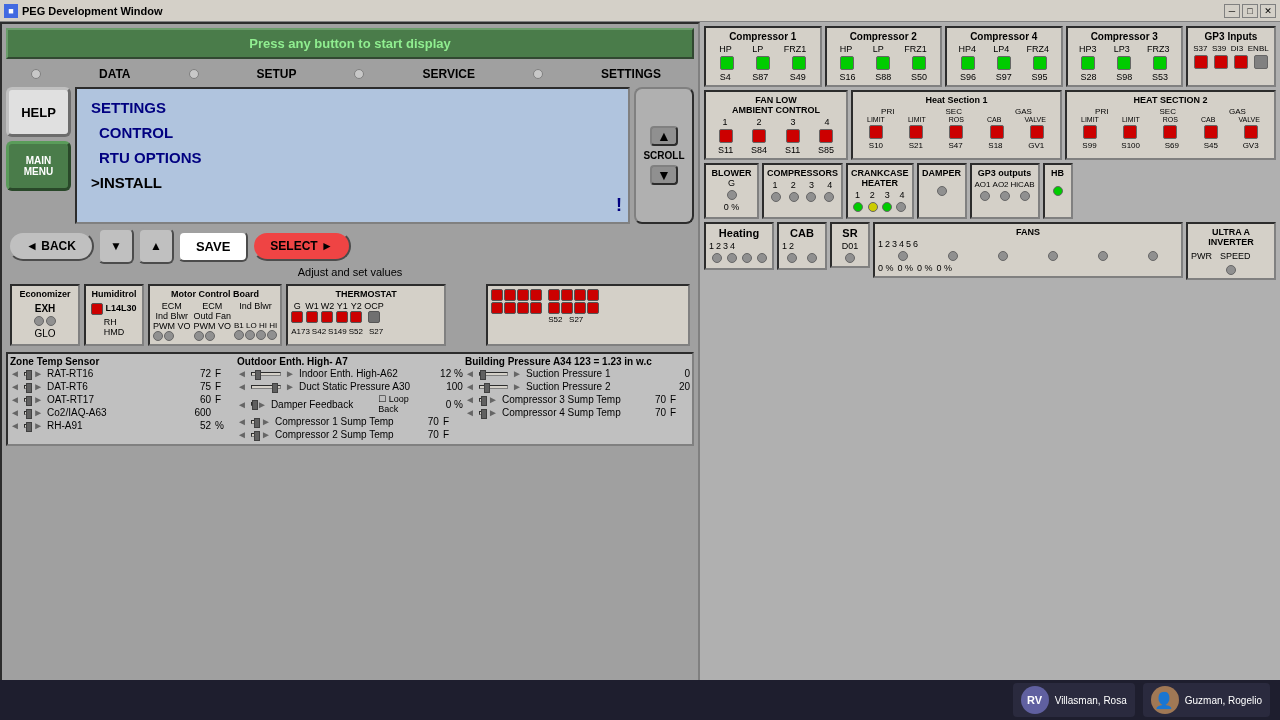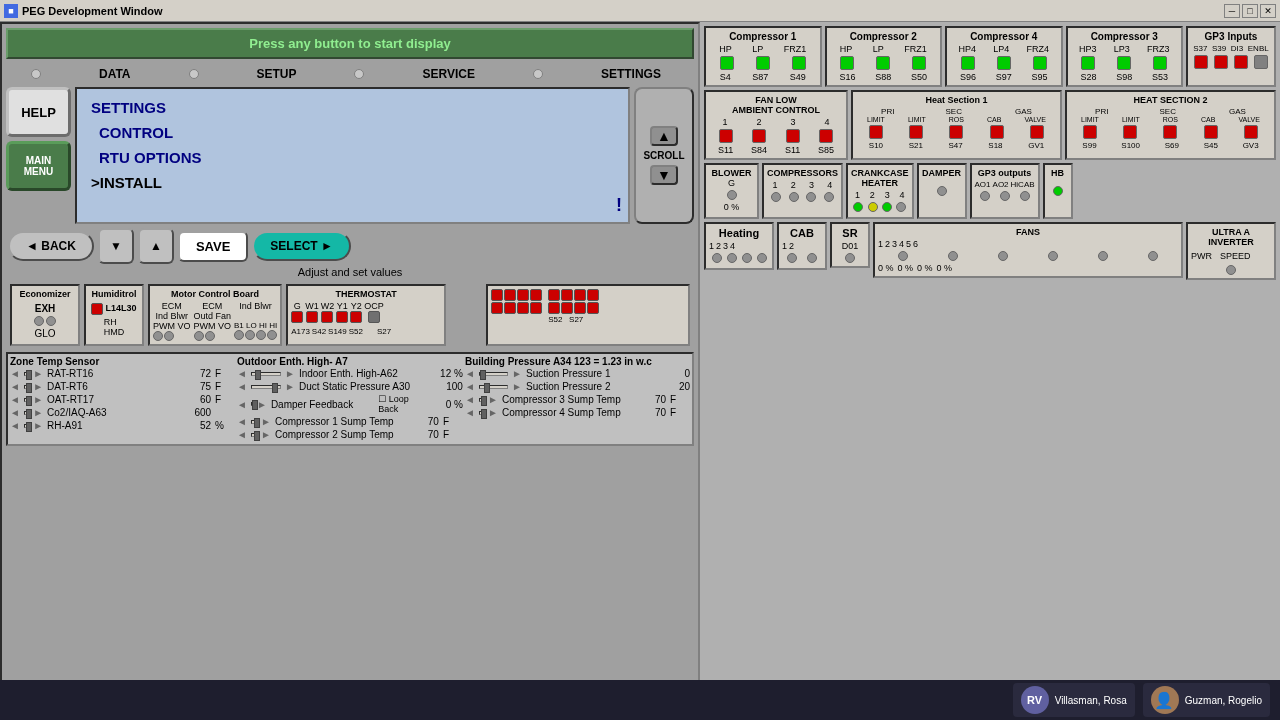--- a/index.html
+++ b/index.html
@@ -189,21 +189,21 @@
     .save-btn {
       background: #ffffff;
       border: 2px outset #a0a0a0;
       border-radius: 6px;
       padding: 6px 16px;
       font-size: 13px;
       font-weight: bold;
       cursor: pointer;
     }
     .select-btn {
-      background: #14b8a6;
+      background: #ef4444;
       border: 2px outset #a0a0a0;
       border-radius: 15px;
       padding: 6px 16px;
       font-size: 12px;
       font-weight: bold;
       cursor: pointer;
       display: flex; align-items: center; gap: 4px;
     }
     .adjust-text {
       font-size: 11px;
@@ -558,21 +558,21 @@
           <div style="text-align:center;">W2<br><span class="led-small red" style="display:inline-block;"></span></div>
           <div style="text-align:center;">Y1<br><span class="led-small red" style="display:inline-block;"></span></div>
           <div style="text-align:center;">Y2<br><span class="led-small red" style="display:inline-block;"></span></div>
           <div style="text-align:center;">OCP<br><span class="led-small gray" style="display:inline-block;"></span></div>
         </div>
         <div style="display:flex; gap:2px; font-size:8px; margin-top:2px;">
           <span>A173</span>
             <span>S42</span>
             <span>S149</span>
             <span>S52</span>
-            <span style="margin-left:12px;">S27</span>
+            <span style="margin-left:4px;">S27</span>
         </div>
       </div>
 
       <div class="thermo-box" style="flex:1;margin-left:36px;">
         <div style="display:flex; gap:2px; font-size:9px; flex-wrap:wrap;">
           <div>
             <div style="display:flex; gap:1px;">
               <span class="led-small red"></span>
               <span class="led-small red"></span>
               <span class="led-small red"></span>

